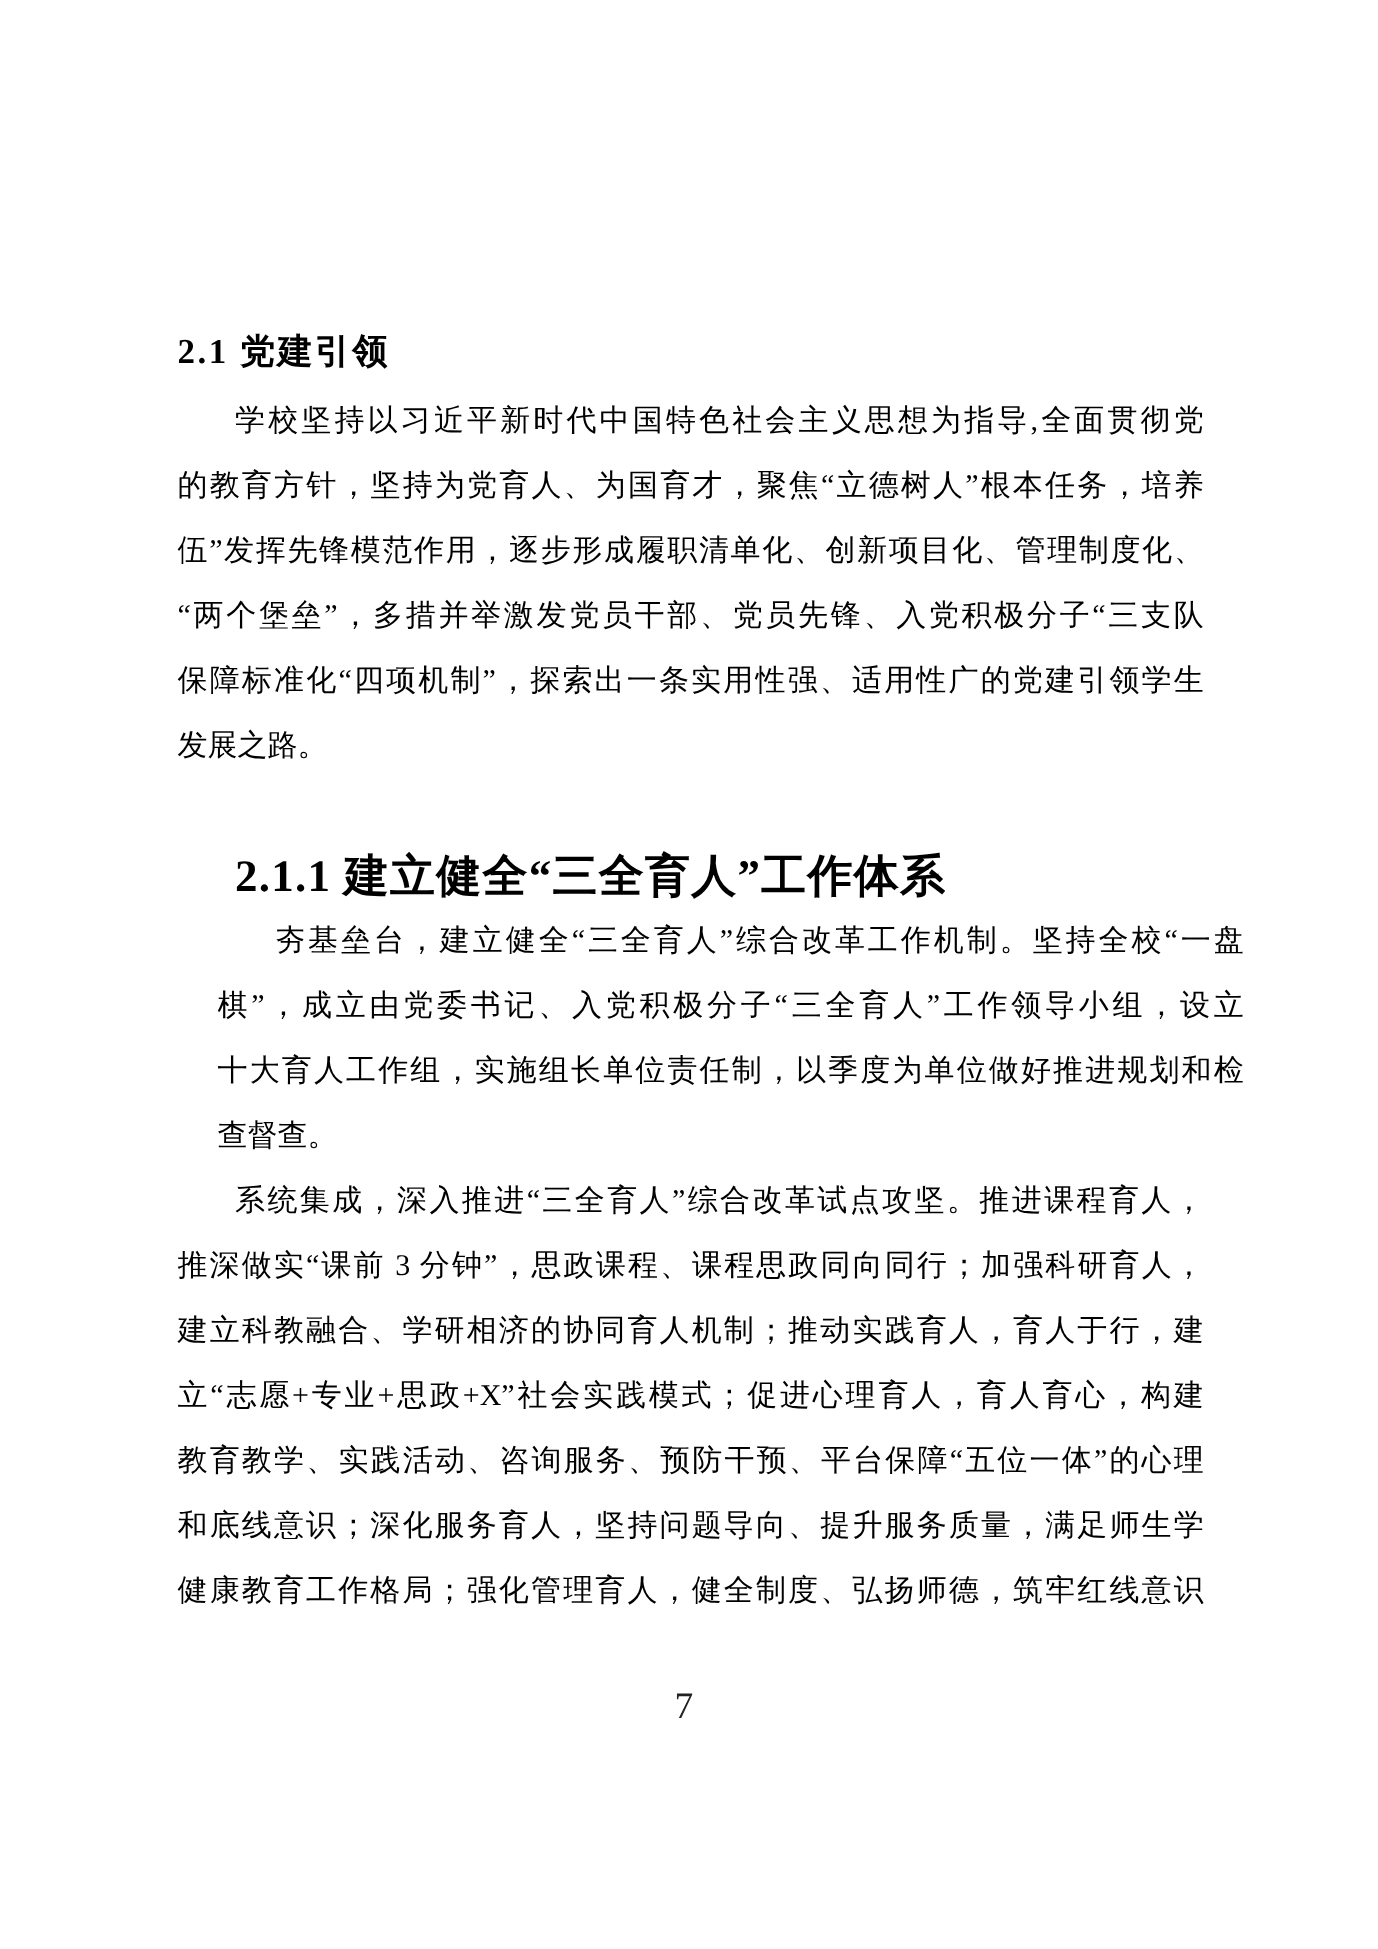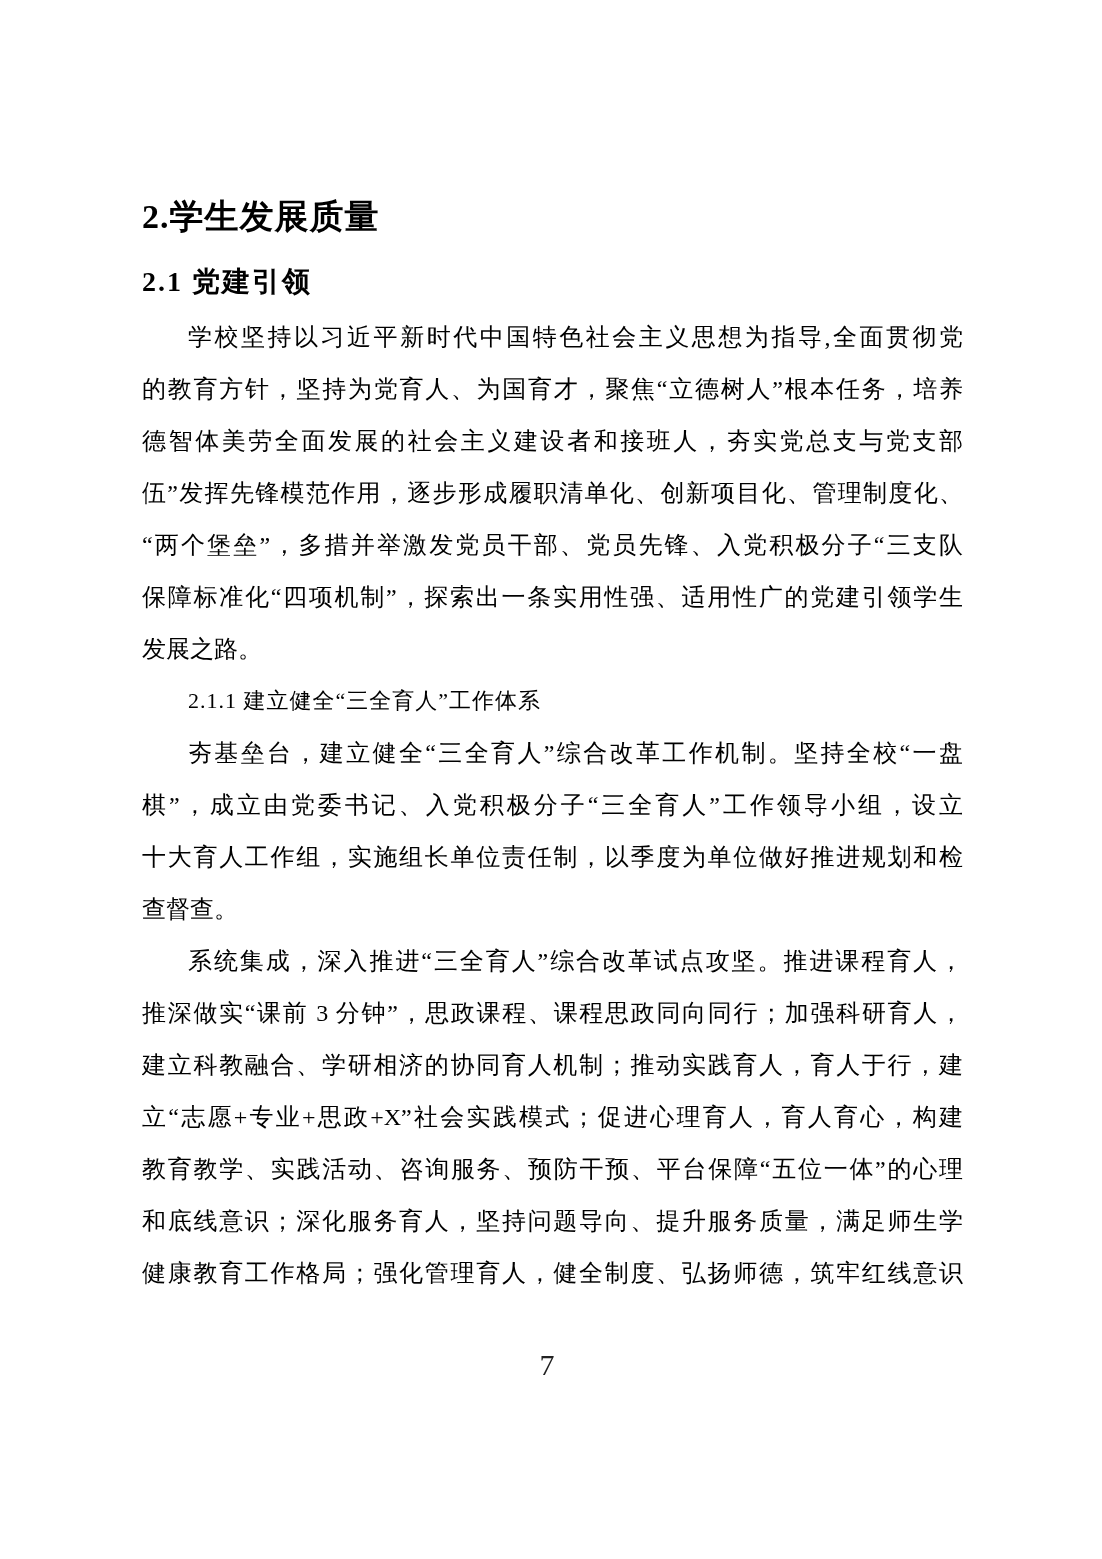--- a/index.html
+++ b/index.html
@@ -36,21 +36,21 @@
     letter-spacing: 2px;
     white-space: nowrap;
   }
   .para {
     position: absolute;
     left: 142px;
     width: 821px;
   }
   .p1 { top: 311px; }
   .h3wrap { top: 675px; }
-  .p2 { top: 727px; }
+  .p2 { top: 727px; margin-left: 32px; }
   .p3 { top: 935px; }
   .line {
     height: 52px;
     line-height: 52px;
     font-size: 24px;
     text-align: justify;
     text-align-last: justify;
     text-justify: inter-character;
     overflow: hidden;
   }
@@ -58,49 +58,47 @@
     padding-left: 46px;
   }
   .line.last {
     text-align: right;
     text-align-last: left;
   }
   .h3line {
     height: 52px;
     line-height: 52px;
     padding-left: 46px;
-    font-size: 22px;
-    font-weight: normal;
+    font-size: 36px;
+    font-weight: bold;
     letter-spacing: 1px;
     white-space: nowrap;
   }
   .page-number {
     position: absolute;
     left: 142px;
     top: 1340px;
     width: 810px;
     text-align: center;
     font-size: 30px;
     line-height: 50px;
     color: #222222;
   }
 </style>
 </head>
 <body>
 
 <div class="page">
 
-  <div class="h1">2.学生发展质量</div>
 
   <div class="h2">2.1 党建引领</div>
 
   <div class="para p1">
     <div class="line first">学校坚持以习近平新时代中国特色社会主义思想为指导,全面贯彻党</div>
     <div class="line">的教育方针，坚持为党育人、为国育才，聚焦“立德树人”根本任务，培养</div>
-    <div class="line">德智体美劳全面发展的社会主义建设者和接班人，夯实党总支与党支部</div>
     <div class="line">伍”发挥先锋模范作用，逐步形成履职清单化、创新项目化、管理制度化、</div>
     <div class="line">“两个堡垒”，多措并举激发党员干部、党员先锋、入党积极分子“三支队</div>
     <div class="line">保障标准化“四项机制”，探索出一条实用性强、适用性广的党建引领学生</div>
     <div class="line last">发展之路。</div>
   </div>
 
   <div class="para h3wrap">
     <div class="h3line">2.1.1 建立健全“三全育人”工作体系</div>
   </div>
 

